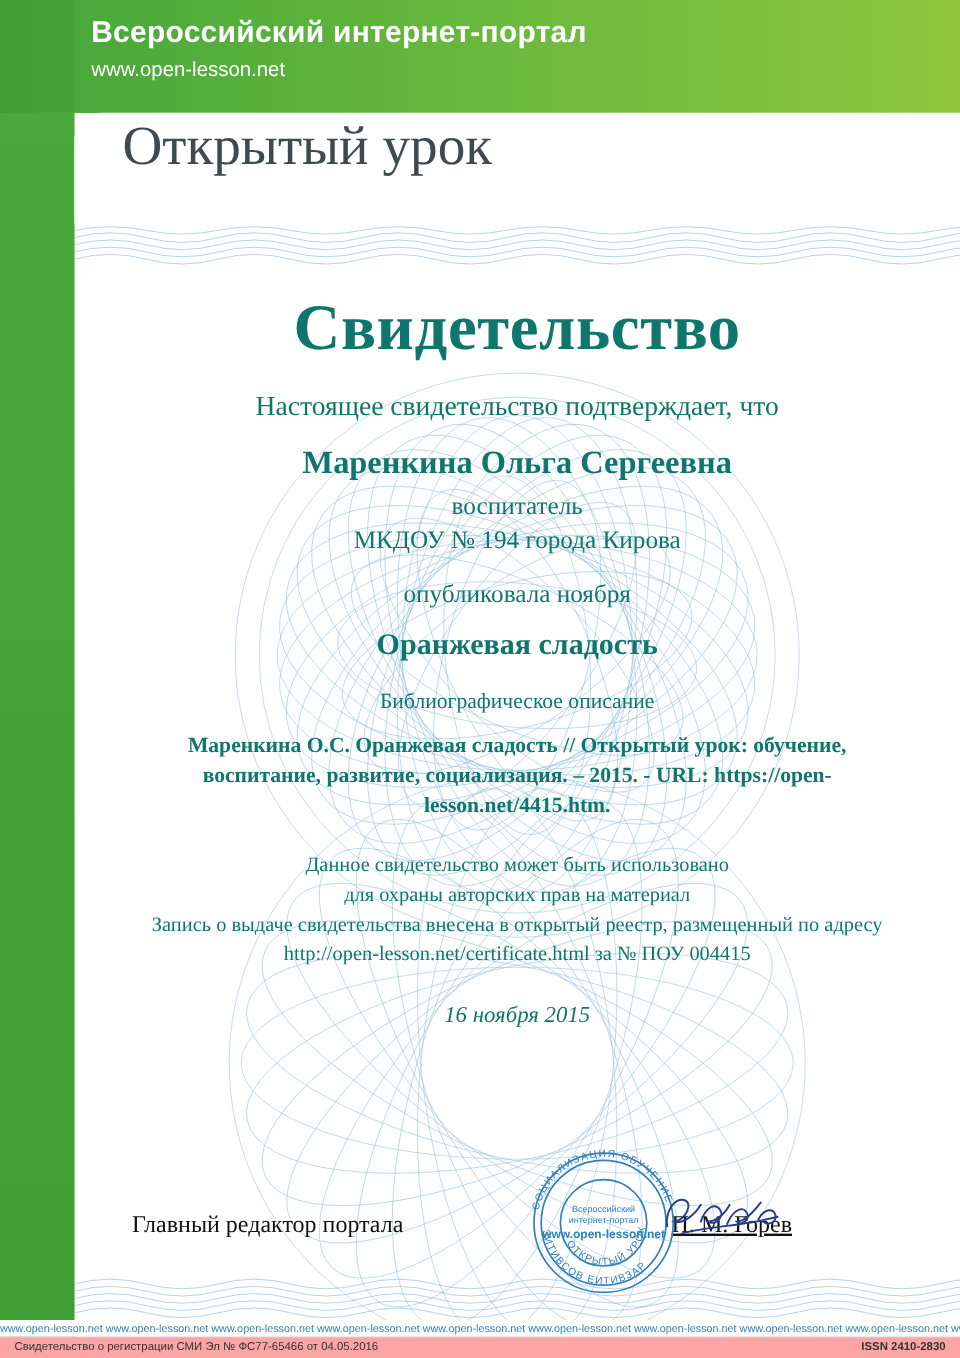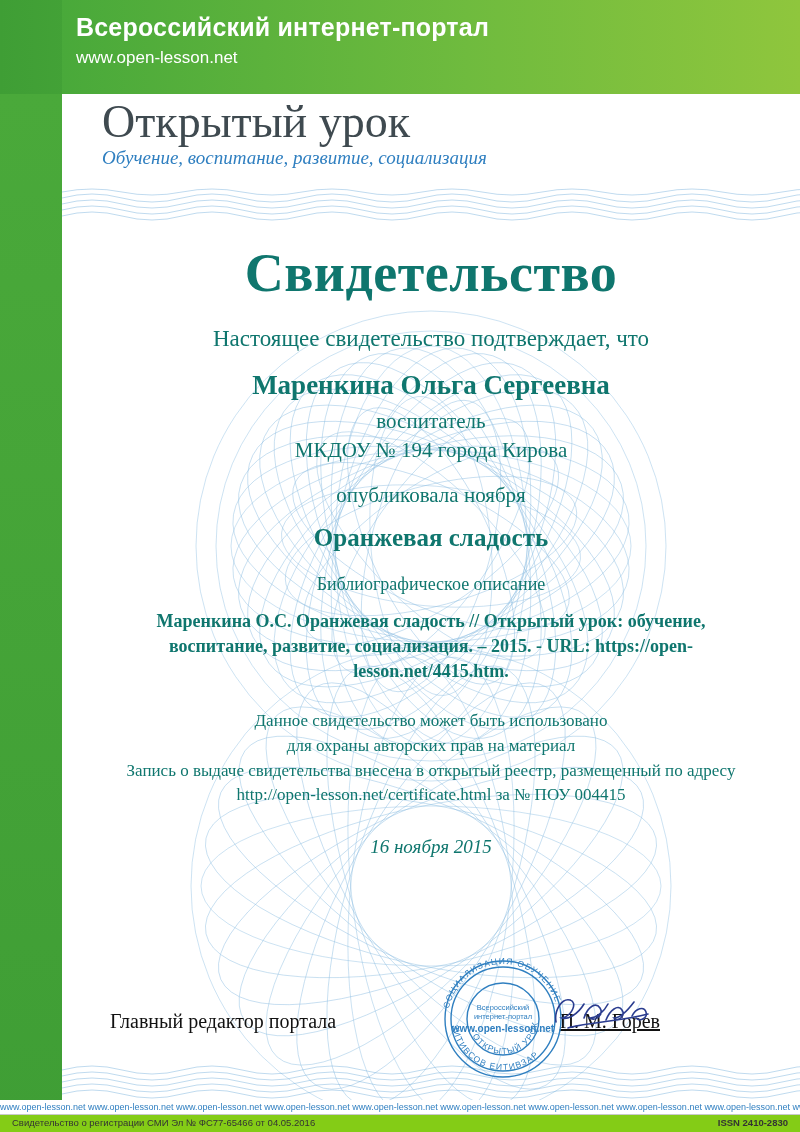--- a/index.html
+++ b/index.html
@@ -210,21 +210,21 @@
     line-height: 14px;
     white-space: nowrap;
     overflow: hidden;
   }
 
   
   .footer {
     position: absolute;
     left: 0; top: 1114px;
     width: 800px; height: 18px;
-    background: #84cc16;
+    background: #fca5a5;
     border-top: 1px solid #c9c9c9;
   }
   .footer-left {
     position: absolute;
     left: 12px; top: 2px;
     font-family: "Liberation Sans", sans-serif;
     font-size: 9.5px;
     color: #333;
   }
   .footer-right {
@@ -245,21 +245,20 @@
   <div class="green-top"></div>
   <div class="green-left-lower"></div>
 
   <div class="header-inner">
     <div class="header-title">Всероссийский интернет-портал</div>
     <div class="header-sub">www.open-lesson.net</div>
   </div>
 
   <div class="brand-panel">
     <div class="brand-title">Открытый урок</div>
-    <div class="brand-sub">Обучение, воспитание, развитие, социализация</div>
   </div>
 
   <div class="guilloche">
     <svg width="738" height="914" viewBox="0 0 738 914" xmlns="http://www.w3.org/2000/svg">
       <defs>
         <g id="rose">
           
         </g>
       </defs>
       <g stroke="#6aa9d8" stroke-width="0.45" fill="none" opacity="0.75">

